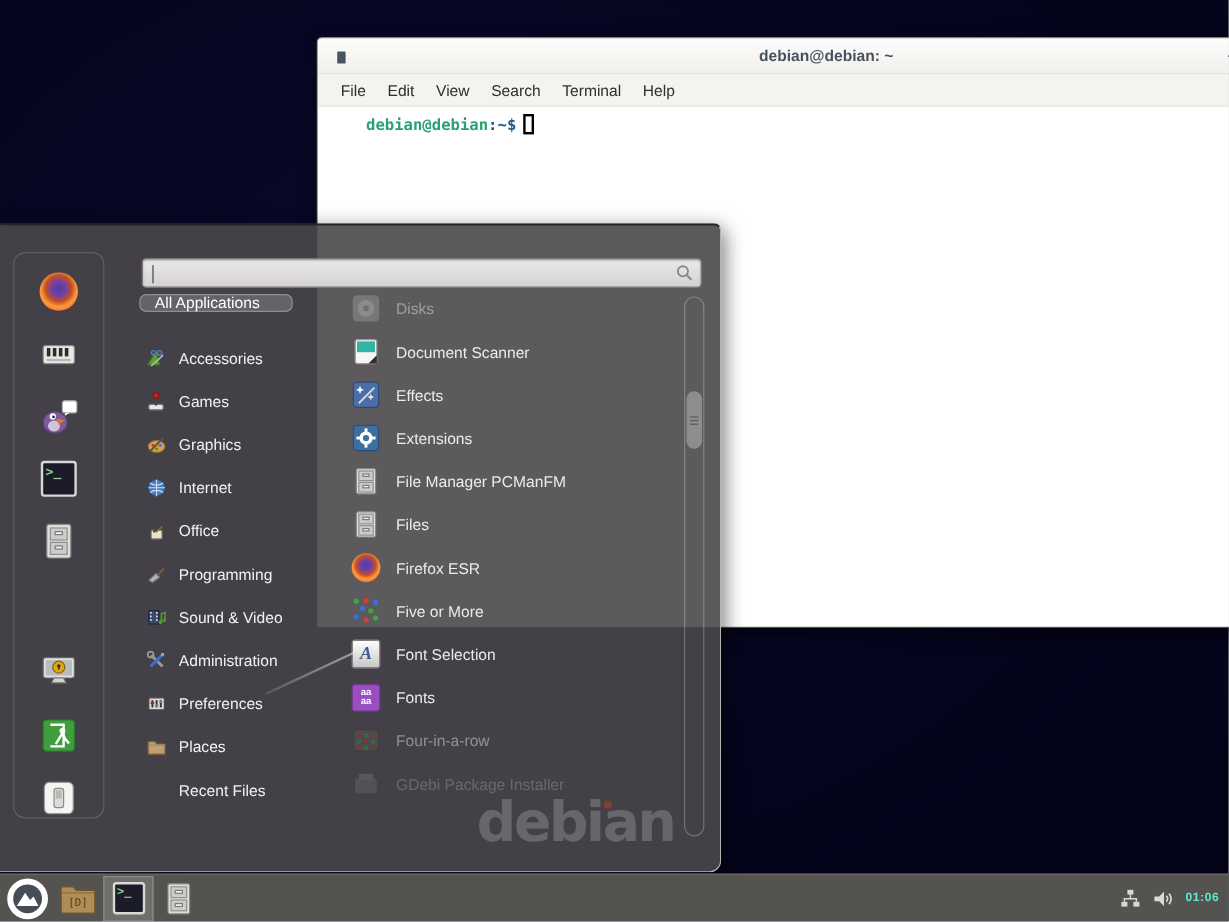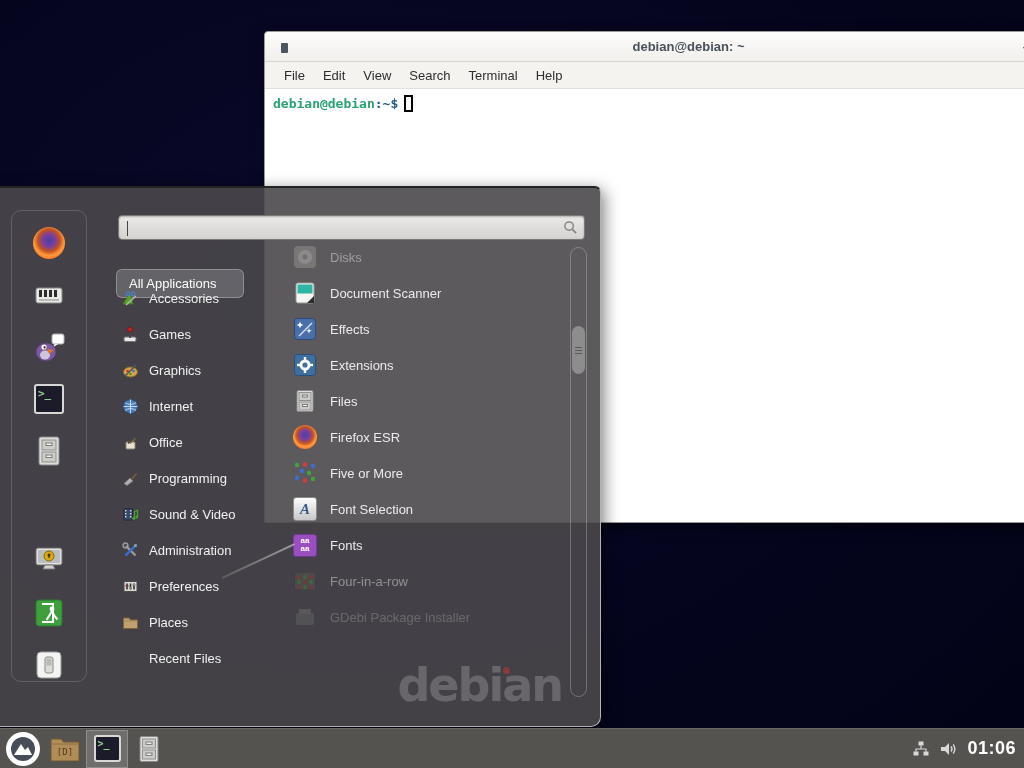--- a/index.html
+++ b/index.html
@@ -31,21 +31,21 @@
   .ctrl { color:#4a5560; font-size:13px; font-weight:bold; width:14px; text-align:center; cursor:default; line-height:30px; }
   .ctrl.min { font-size:15px; }
   .maxbox { display:inline-block; width:8px; height:8px; border:2px solid #4a5560; }
   .menubar {
     height:27px; background:#f4f3f0; border-bottom:1px solid #e3e1dd;
     display:flex; align-items:center; padding-left:10px;
   }
   .menubar span { font-size:13px; color:#2e2e2e; padding:4px 9px; }
   .term-body { position:relative; height:433px; background:#fff; }
   .prompt-line { padding:6px 8px; font-family:"DejaVu Sans Mono",monospace; font-size:13px; font-weight:bold; white-space:nowrap; }
-  .ph { color:#2aa173; }
+  .ph { color:#2aa173;margin-left:32px; }
   .ps { color:#1c5a8a; }
   .cursor { display:inline-block; width:9px; height:17px; border:2px solid #000; margin-left:6px; vertical-align:-4px; background:#fff; }
   .term-scrollbar {
     position:absolute; top:0; right:0; width:16px; height:100%;
     background:#f0efec; border-left:1px solid #dddbd7;
   }
   .term-thumb {
     position:absolute; top:3px; bottom:3px; left:2px; right:3px;
     background:#9ba19c; border:1px solid #868c87; border-radius:6px;
   }
@@ -83,21 +83,21 @@
     display:flex; align-items:center; padding:0 6px; z-index:2;
   }
   .search-box input {
     flex:1; border:none; background:transparent; outline:none;
     font-size:13px; color:#333; height:100%;
   }
   .search-caret { position:absolute; left:8px; top:5px; width:1px; height:15px; background:#444; }
   .mag-icon { width:15px; height:15px; opacity:.75; }
 
   .pill {
-    position:absolute; left:116px; top:81px; width:128px; height:29px;
+    position:absolute; left:116px; top:57px; width:128px; height:15px;
     background:rgba(255,255,255,.18); border:1px solid rgba(255,255,255,.28);
     border-radius:6px; display:flex; align-items:center; padding-left:12px;
     font-size:13px; color:#fff; z-index:2; cursor:pointer;
   }
 
   .categories { position:absolute; left:116px; top:92px; width:160px; z-index:2; }
   .cat-row { height:36px; display:flex; align-items:center; gap:10px; padding-left:6px; cursor:pointer;text-align:right; }
   .cat-row .ci { width:17px; height:17px; flex:0 0 17px; display:flex; }
   .cat-row .cl { font-size:13px; color:#f1f1f1; white-space:nowrap; }
   .cat-row.no-icon { padding-left:33px; }
@@ -136,21 +136,21 @@
     background:#555350; border-top:1px solid #6b6965; z-index:10;
     display:flex; align-items:center;
   }
   .tb-btn { height:38px; width:42px; display:flex; align-items:center; justify-content:center; cursor:pointer; }
   .tb-btn.active { background:rgba(255,255,255,.16); border:1px solid rgba(255,255,255,.22); }
   .menu-circle {
     width:34px; height:34px; border-radius:50%; background:#fff;
     display:flex; align-items:center; justify-content:center;
   }
   .tray { margin-left:auto; display:flex; align-items:center; gap:9px; padding-right:8px; }
-  .clock { font-size:18px; font-weight:bold; color:#ffffff; letter-spacing:.5px; }
+  .clock { font-size:10px; font-weight:bold; color:#5eead4; letter-spacing:.5px; }
 
   .term-icon-box {
     background:#1b1b29; border:2px solid #d8d8d4; border-radius:3px;
     color:#8fd08f; font-family:"DejaVu Sans Mono",monospace; font-weight:bold;
     display:flex; align-items:flex-start; padding:1px 2px;
   }
   .fonts-letters { color:#fff; font-size:8px; line-height:8px; font-weight:bold; white-space:pre-line; text-align:center; }
 </style>
 </head>
 <body>
@@ -419,20 +419,32 @@
         <span class="ai">
             <svg width="24" height="24" viewBox="0 0 24 24">
               <rect x="1.5" y="1.5" width="21" height="21" rx="3" fill="#3f6f9f" stroke="#27507c"></rect>
               <rect x="10.8" y="4" width="2.4" height="16" fill="#fff"></rect>
               <rect x="4" y="10.8" width="16" height="2.4" fill="#fff"></rect>
               <rect x="6.5" y="6.5" width="11" height="11" rx="5.5" fill="#fff"></rect>
               <circle cx="12" cy="12" r="2.6" fill="#3f6f9f"></circle>
             </svg>
           </span>
         <span class="al">Extensions</span>
+      </div>
+      <div class="app-row">
+        <span class="ai">
+            <svg width="24" height="24" viewBox="0 0 24 24">
+              <rect x="4" y="1.5" width="16" height="21" rx="1.5" fill="#dededa" stroke="#88888a"></rect>
+              <rect x="6" y="3.5" width="12" height="8" fill="#ccccc8" stroke="#909092"></rect>
+              <rect x="6" y="13" width="12" height="8" fill="#ccccc8" stroke="#909092"></rect>
+              <rect x="9.5" y="6" width="5" height="2" fill="#f4f4f2" stroke="#7a7a7a"></rect>
+              <rect x="9.5" y="15.5" width="5" height="2" fill="#f4f4f2" stroke="#7a7a7a"></rect>
+            </svg>
+          </span>
+        <span class="al">File Manager PCManFM</span>
       </div>
       <div class="app-row">
         <span class="ai">
             <svg width="24" height="24" viewBox="0 0 24 24">
               <rect x="4" y="1.5" width="16" height="21" rx="1.5" fill="#dededa" stroke="#88888a"></rect>
               <rect x="6" y="3.5" width="12" height="8" fill="#ccccc8" stroke="#909092"></rect>
               <rect x="6" y="13" width="12" height="8" fill="#ccccc8" stroke="#909092"></rect>
               <rect x="9.5" y="6" width="5" height="2" fill="#f4f4f2" stroke="#7a7a7a"></rect>
               <rect x="9.5" y="15.5" width="5" height="2" fill="#f4f4f2" stroke="#7a7a7a"></rect>
             </svg>

